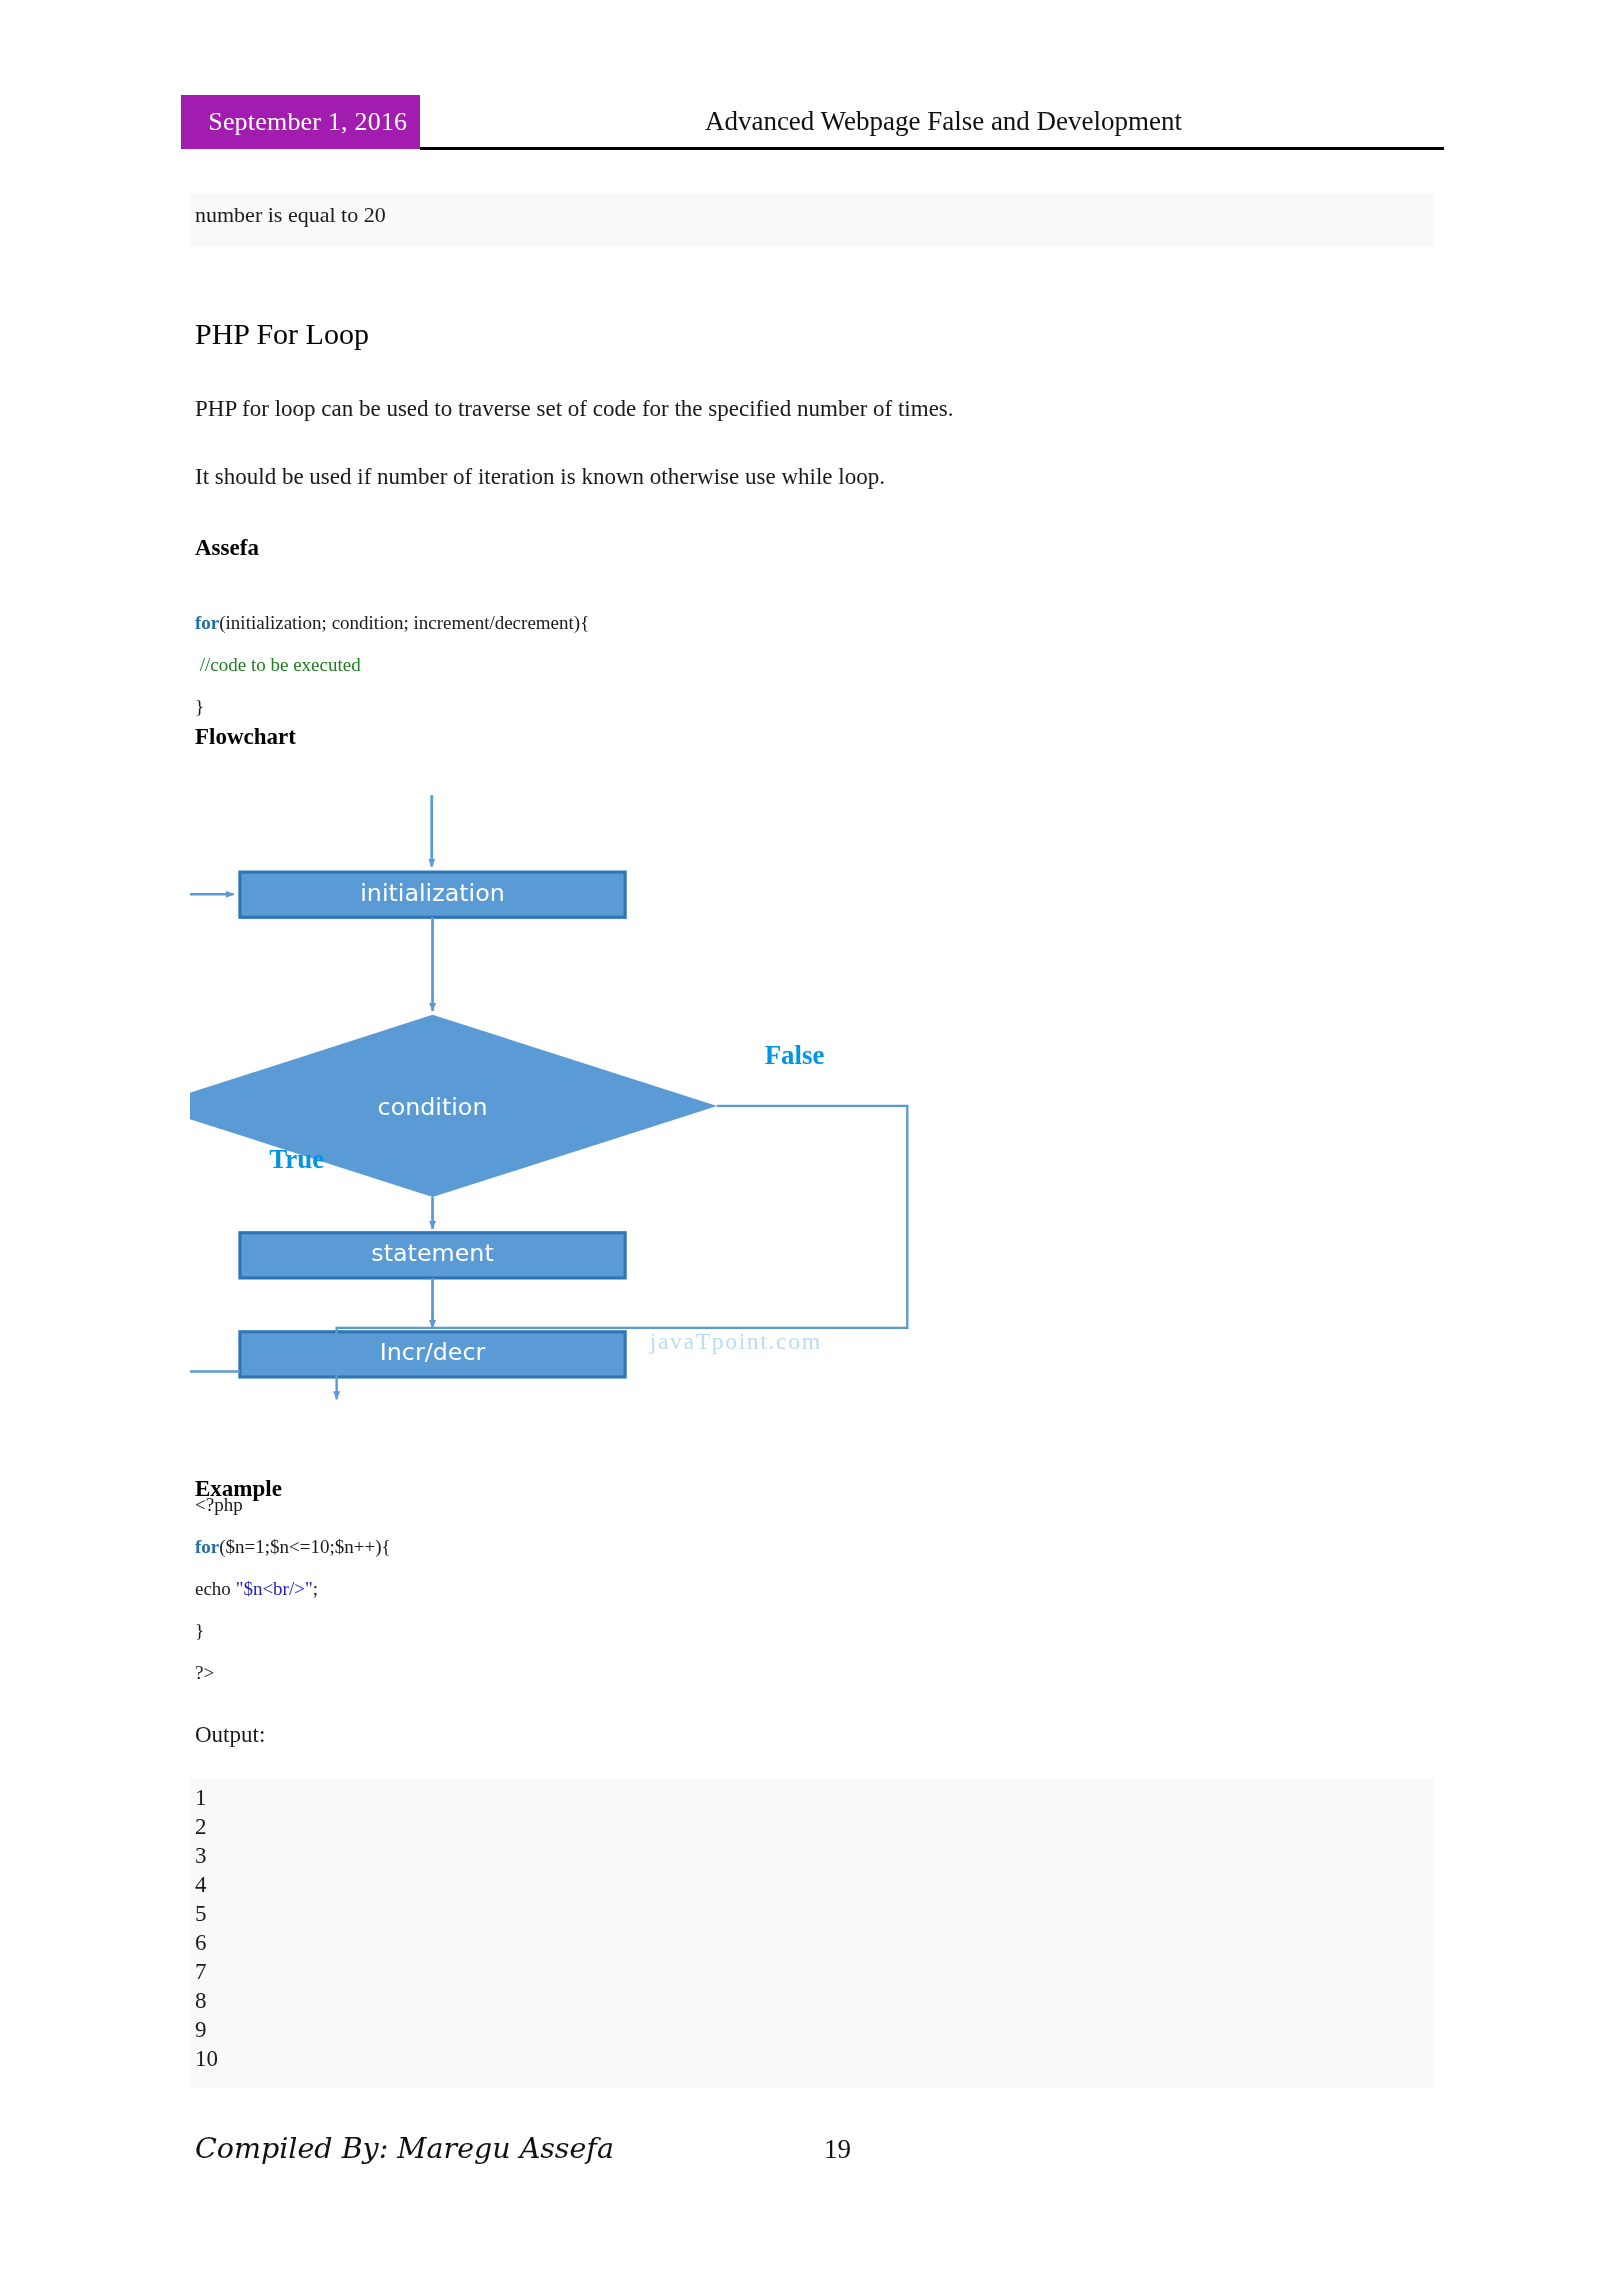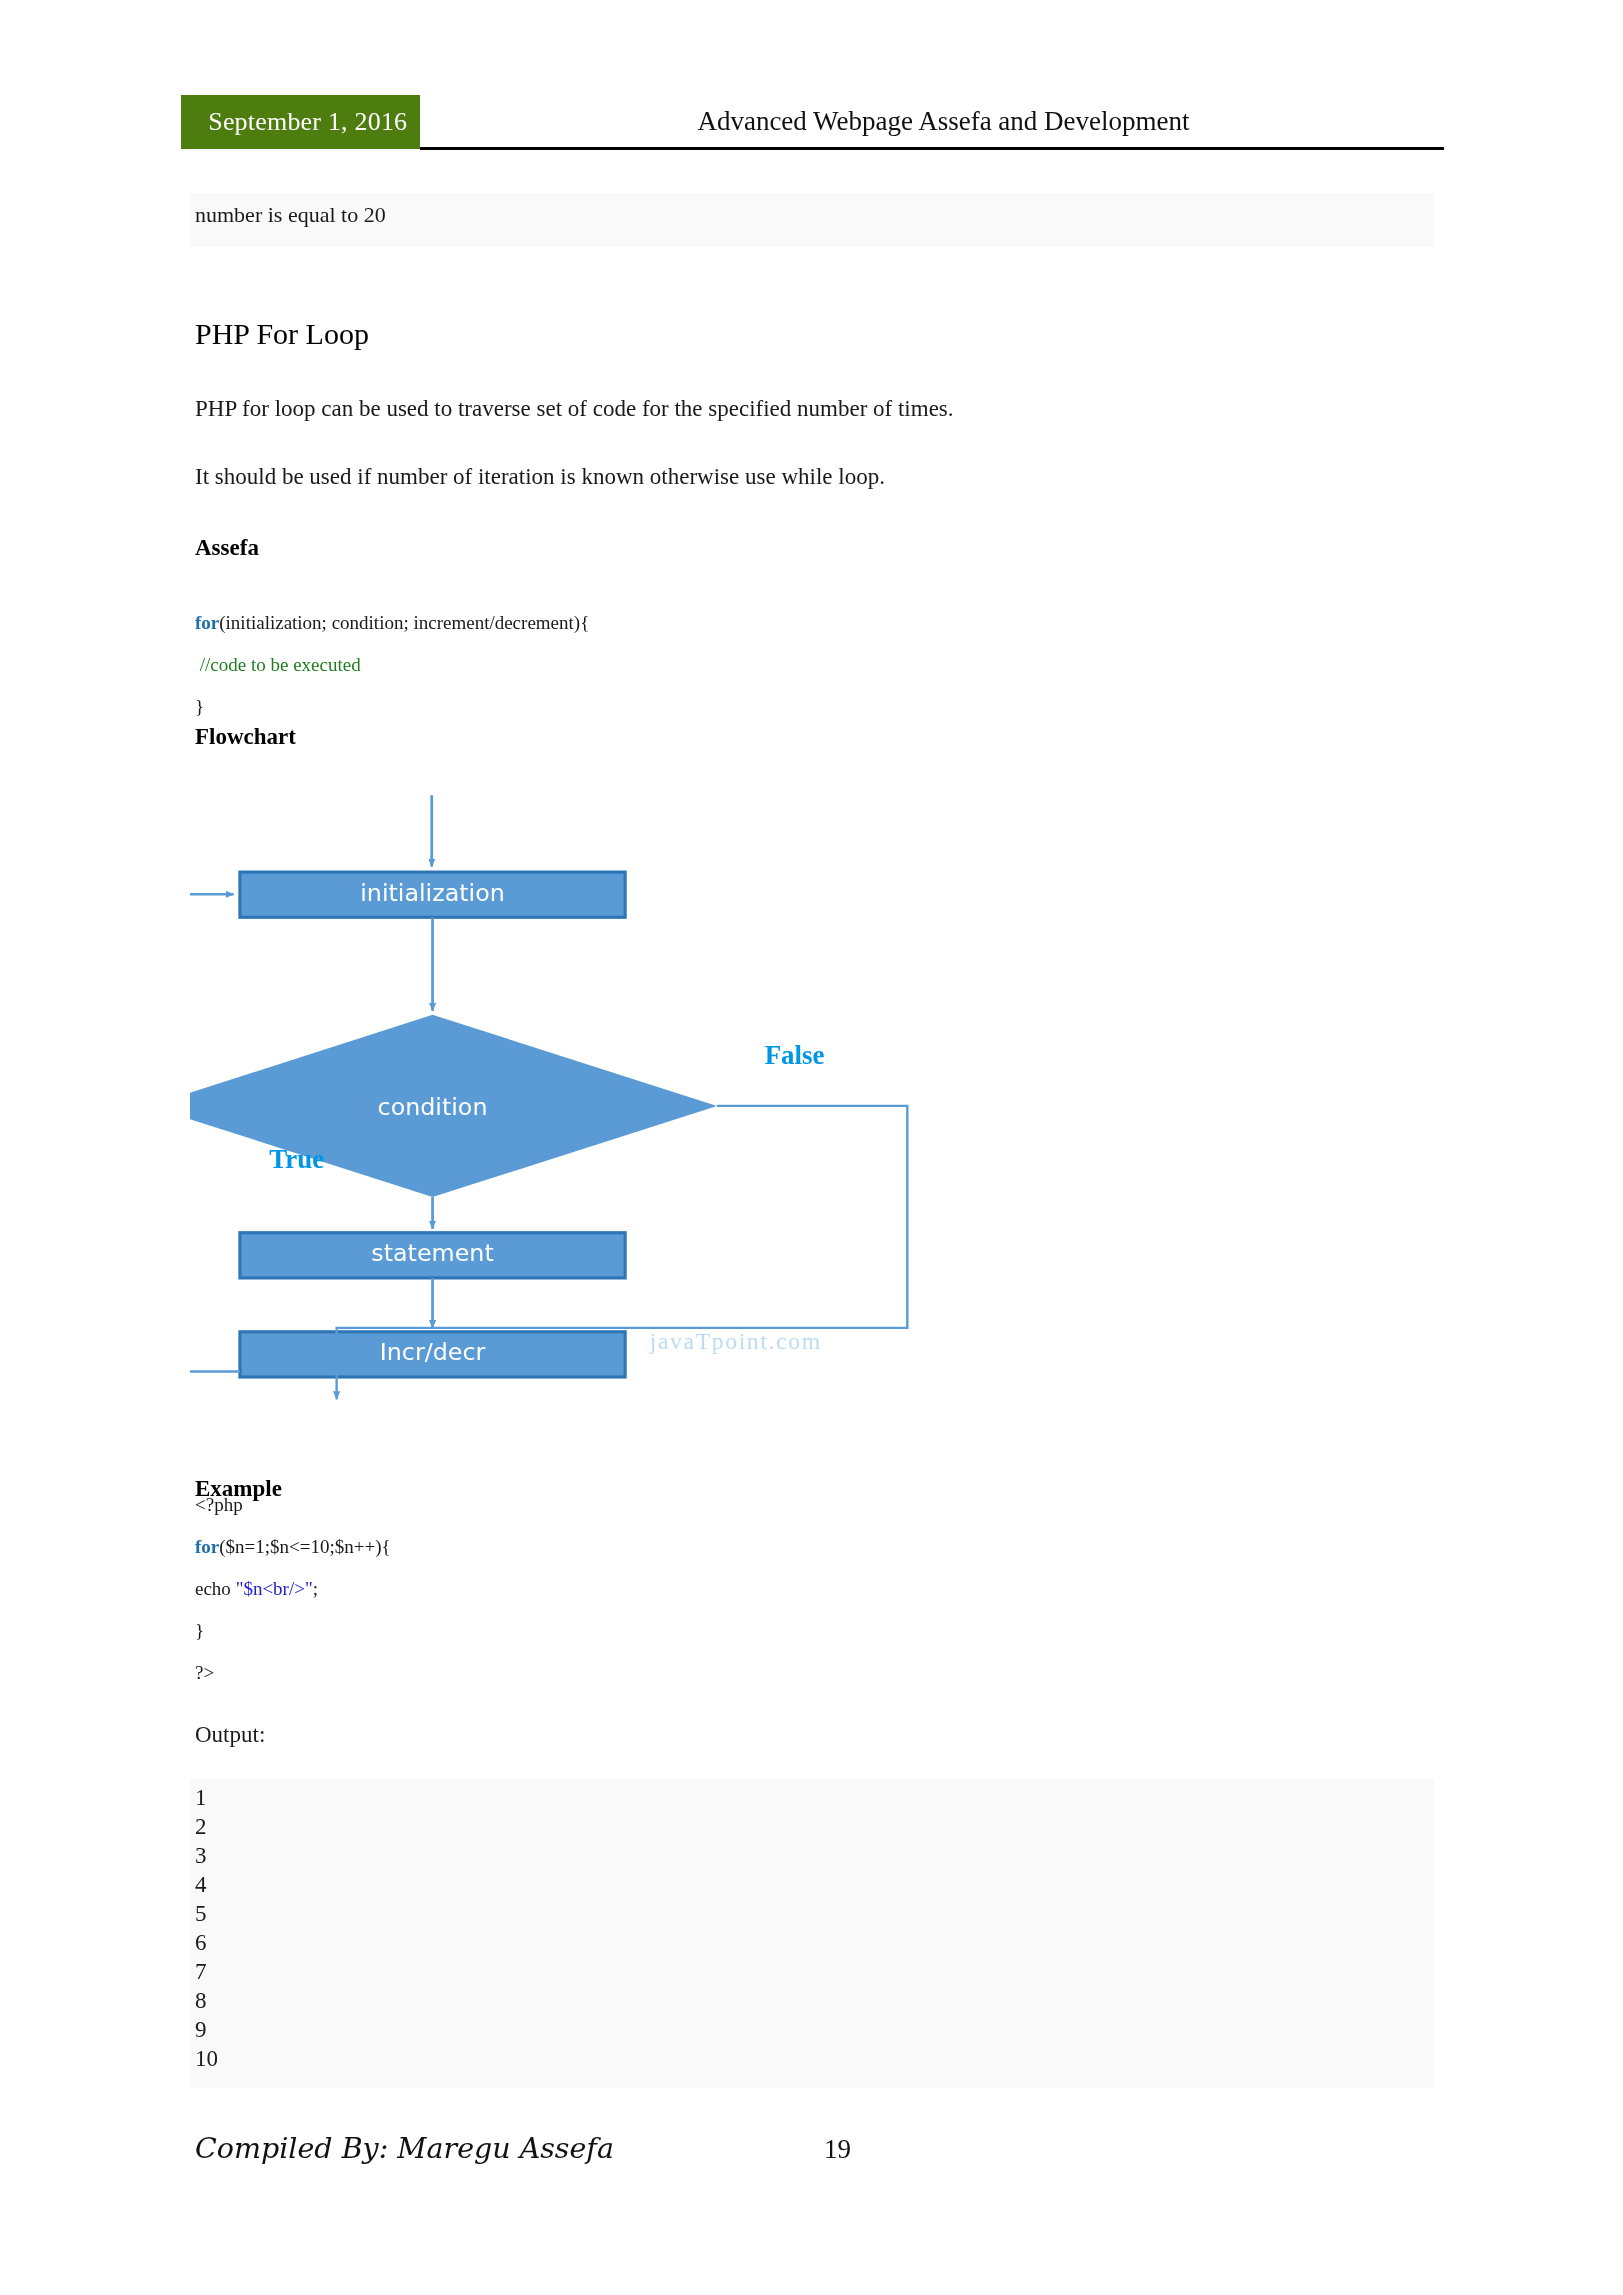--- a/index.html
+++ b/index.html
@@ -9,21 +9,21 @@
     font-family:"Liberation Serif", serif;
     position:relative;
     overflow:hidden;
     -webkit-font-smoothing:antialiased;
   }
   .page{position:absolute;left:0;top:0;width:1623px;height:2295px;}
 
   
   .hdr-date-box{
     position:absolute;left:181px;top:95px;width:239px;height:54px;
-    background:#4d7c0f;
+    background:#a21caf;
     display:flex;align-items:center;justify-content:flex-end;
     box-sizing:border-box;padding-right:12.7px;
   }
   .hdr-date-box span{
     color:#ffffff;font-size:26px;letter-spacing:0.2px;white-space:nowrap;
   }
   .hdr-title{
     position:absolute;left:444px;top:97px;width:999px;height:49px;
     display:flex;align-items:center;justify-content:center;
     font-size:27px;color:#111111;white-space:nowrap;
@@ -100,21 +100,21 @@
   }
 </style>
 </head>
 <body>
 
 <div class="page">
 
   <div class="hdr-date-box">
     <span>September 1, 2016</span>
   </div>
-  <div class="hdr-title">Advanced Webpage Assefa and Development</div>
+  <div class="hdr-title">Advanced Webpage False and Development</div>
   <div class="hdr-rule"></div>
 
   <div class="shade shade-top"></div>
   <div class="out-top-text">number is equal to 20</div>
 
   <div class="h1">PHP For Loop</div>
 
   <div class="para p2">It should be used if number of iteration is known otherwise use while loop.</div>
   <div class="para p1">PHP for loop can be used to traverse set of code for the specified number of times.</div>
 

